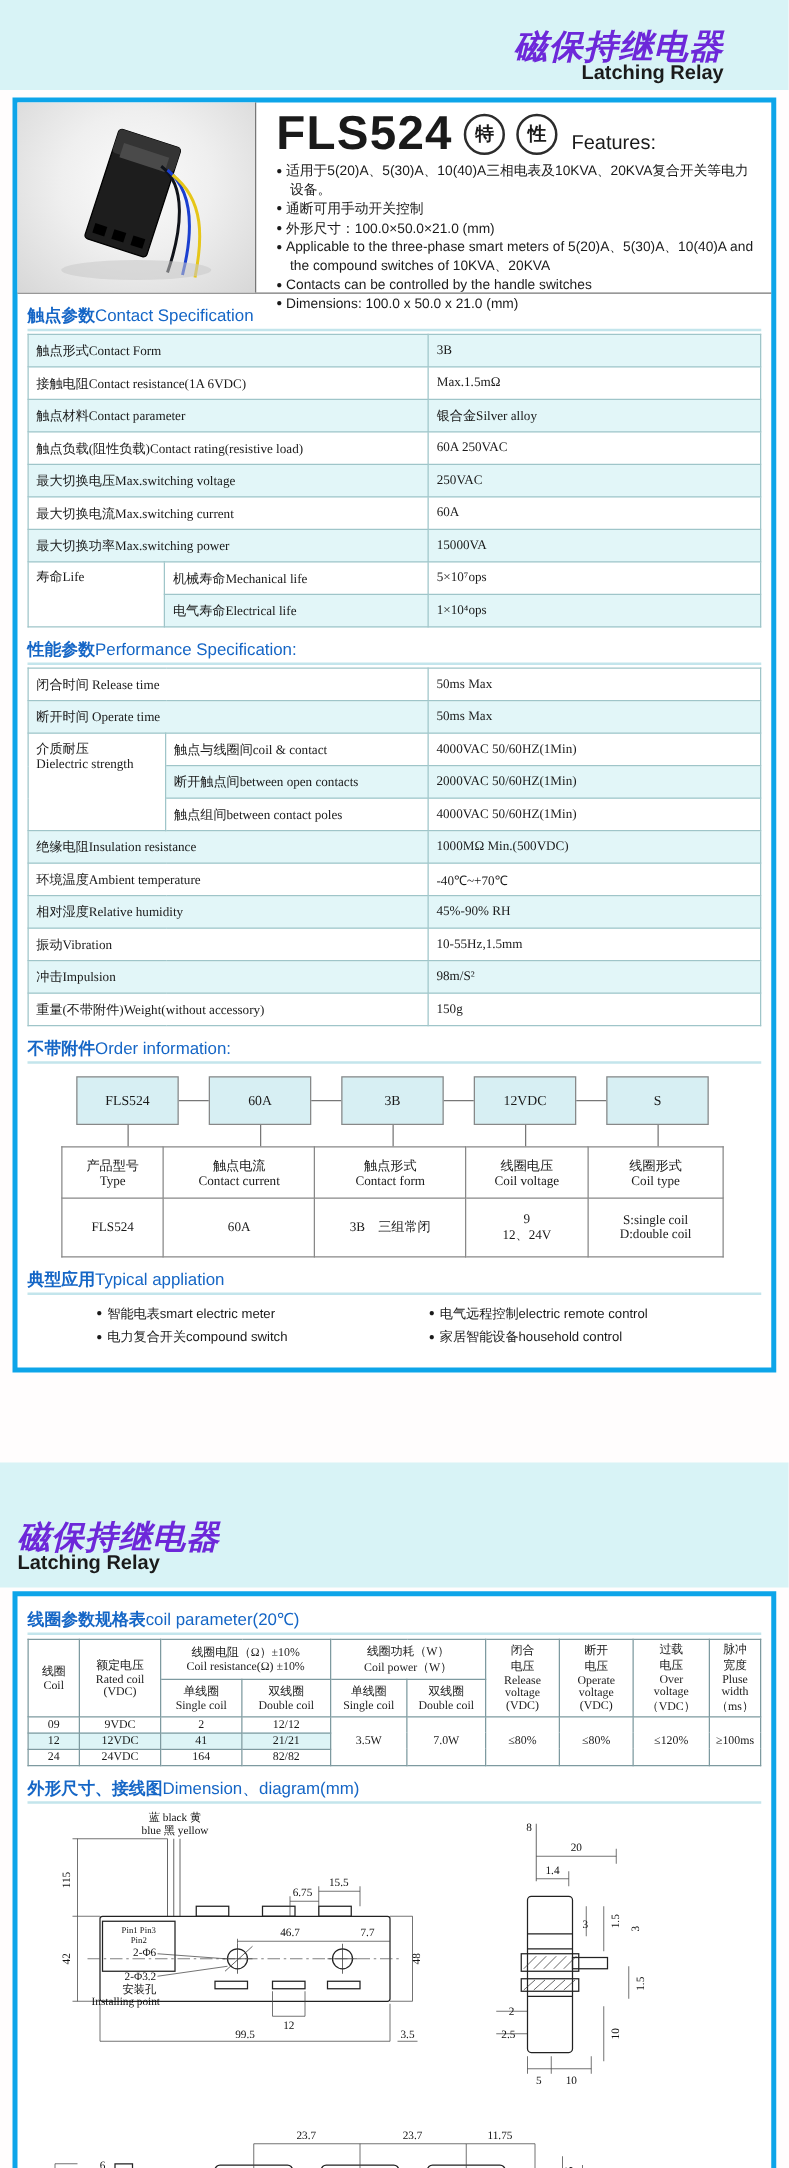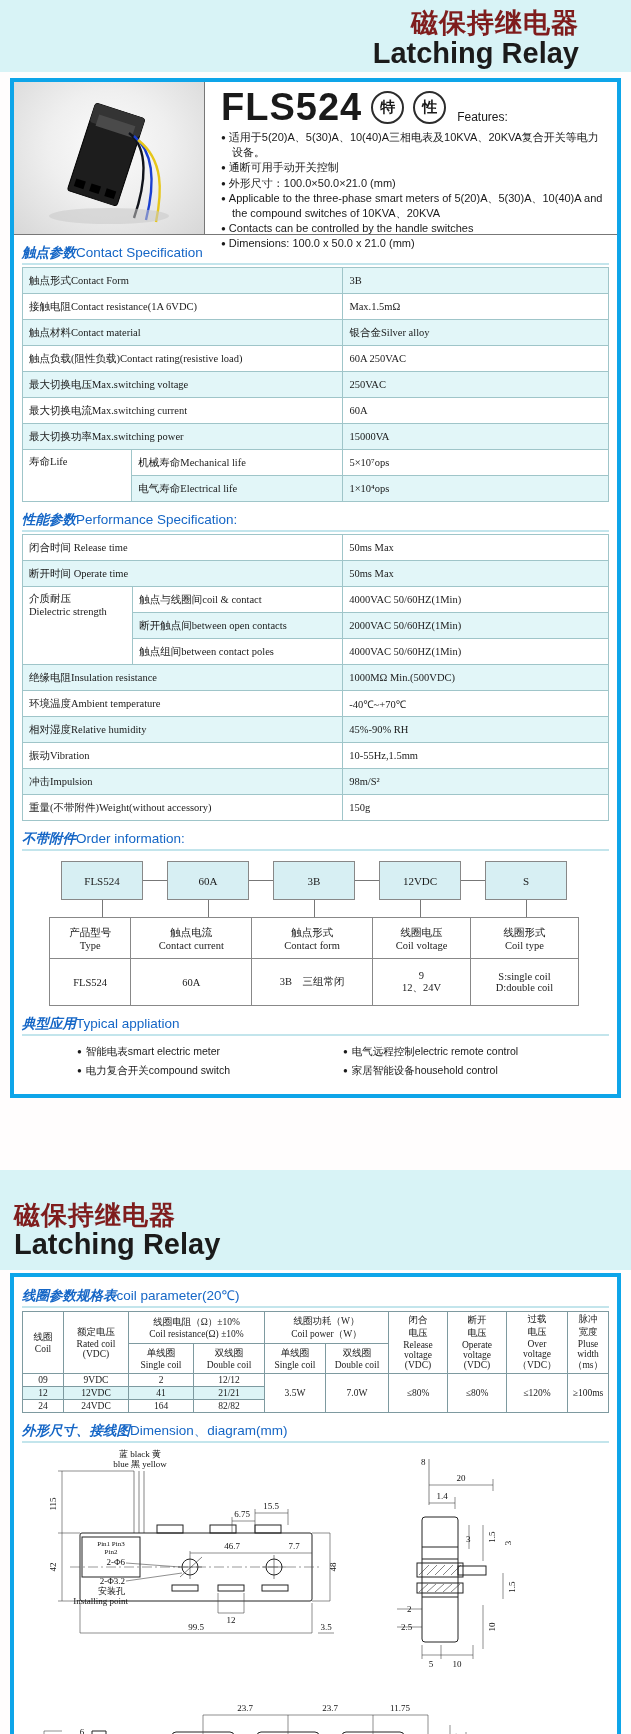--- a/index.html
+++ b/index.html
@@ -1,37 +1,37 @@
 <!DOCTYPE html>
 <html><head>
 <meta charset="utf-8">
 <style>
   html,body{margin:0;padding:0;}
   body{width:631px;min-height:1734px;background:#fffdfd;font-family:"Liberation Sans",sans-serif;color:#1a1a1a;}
   .band{background:#d8f3f6;box-sizing:border-box;}
   .band1{height:72px;display:flex;flex-direction:column;justify-content:flex-end;align-items:flex-end;padding:0 52px 4px 0;}
   .band2{height:100px;margin-top:72px;display:flex;flex-direction:column;justify-content:flex-end;align-items:flex-start;padding:0 0 10px 14px;}
-  .t-zh{font-size:27px;font-weight:bold;line-height:1.05;color:#7f1d1d;letter-spacing:1px;}
-  .t-en{font-size:29px;font-weight:bold;line-height:1.05;color:#1b1b1b;}
+  .t-zh{font-size:27px;font-weight:bold;line-height:1.05;color:#6d28d9;letter-spacing:1px;font-style:italic;}
+  .t-en{font-size:16px;font-weight:bold;line-height:1.05;color:#1b1b1b;}
   .content-box{margin:6px 10px 0;border:4px solid #0ea5e9;background:#fff;padding:0 8px 10px;box-sizing:border-box;}
   .box2{margin-top:3px;}
   
   .feature-row{display:flex;margin:0 -8px;border-bottom:1px solid #777;height:152px;}
   .img-panel{width:190px;border-right:1px solid #777;background:radial-gradient(ellipse at 50% 42%,#fbfbfb 0%,#efefef 45%,#d7d7d7 100%);display:flex;align-items:center;justify-content:center;}
   .feat-panel{flex:1;padding:4px 12px 4px 16px;}
   .model-row{display:flex;align-items:center;gap:9px;margin:2px 0 4px;}
   .model{font-size:38px;font-weight:bold;letter-spacing:1px;line-height:1;}
   .badge{width:29px;height:29px;border:2px solid #2c2c2c;border-radius:50%;display:flex;align-items:center;justify-content:center;font-size:15px;font-weight:bold;flex:none;}
-  .features-label{font-size:12px;align-self:flex-end;margin:0 0 2px 2px;}
+  .features-label{font-size:16px;align-self:flex-end;margin:0 0 2px 2px;}
   ul.features{list-style:none;margin:2px 0 16px;padding:0;font-size:11px;line-height:1.38;}
   ul.features li{padding-left:11px;text-indent:-11px;}
   ul.features li::before{content:"●";font-size:8px;margin-right:3px;vertical-align:1px;}
   
   .section-h{margin:9px 0 0;font-size:13.5px;color:#1566c6;border-bottom:2px solid #c3e5ec;padding-bottom:1px;}
-  .section-h .zh{font-weight:bold;font-style:italic;}
+  .section-h .zh{font-weight:bold;}
   .section-h .en{font-weight:normal;}
   
   table.spec{width:100%;border-collapse:collapse;font-family:"Liberation Serif",serif;font-size:10.5px;margin-top:2px;}
   table.spec td{border:1px solid #9fc5c9;padding:5px 6px;height:15px;}
   table.contact tr:nth-child(odd) td{background:#e2f6f8;}
   table.contact tr:nth-child(even) td{background:#fff;}
   table.perf tr:nth-child(even) td{background:#e2f6f8;}
   td.sublbl{width:205px;}
   td.grouplbl{width:100px;white-space:pre-line;vertical-align:top;background:#fff !important;}
   td.val{width:262px;}
@@ -115,21 +115,21 @@
     <tbody>
         <tr>
           <td colspan="2">触点形式Contact Form</td>
           <td class="val">3B</td>
         </tr>
     <tr>
           <td colspan="2">接触电阻Contact resistance(1A 6VDC)</td>
           <td class="val">Max.1.5mΩ</td>
         </tr>
     <tr>
-          <td colspan="2">触点材料Contact material</td>
+          <td colspan="2">触点材料Contact parameter</td>
           <td class="val">银合金Silver alloy</td>
         </tr>
     <tr>
           <td colspan="2">触点负载(阻性负载)Contact rating(resistive load)</td>
           <td class="val">60A  250VAC</td>
         </tr>
     <tr>
           <td colspan="2">最大切换电压Max.switching voltage</td>
           <td class="val">250VAC</td>
         </tr>

